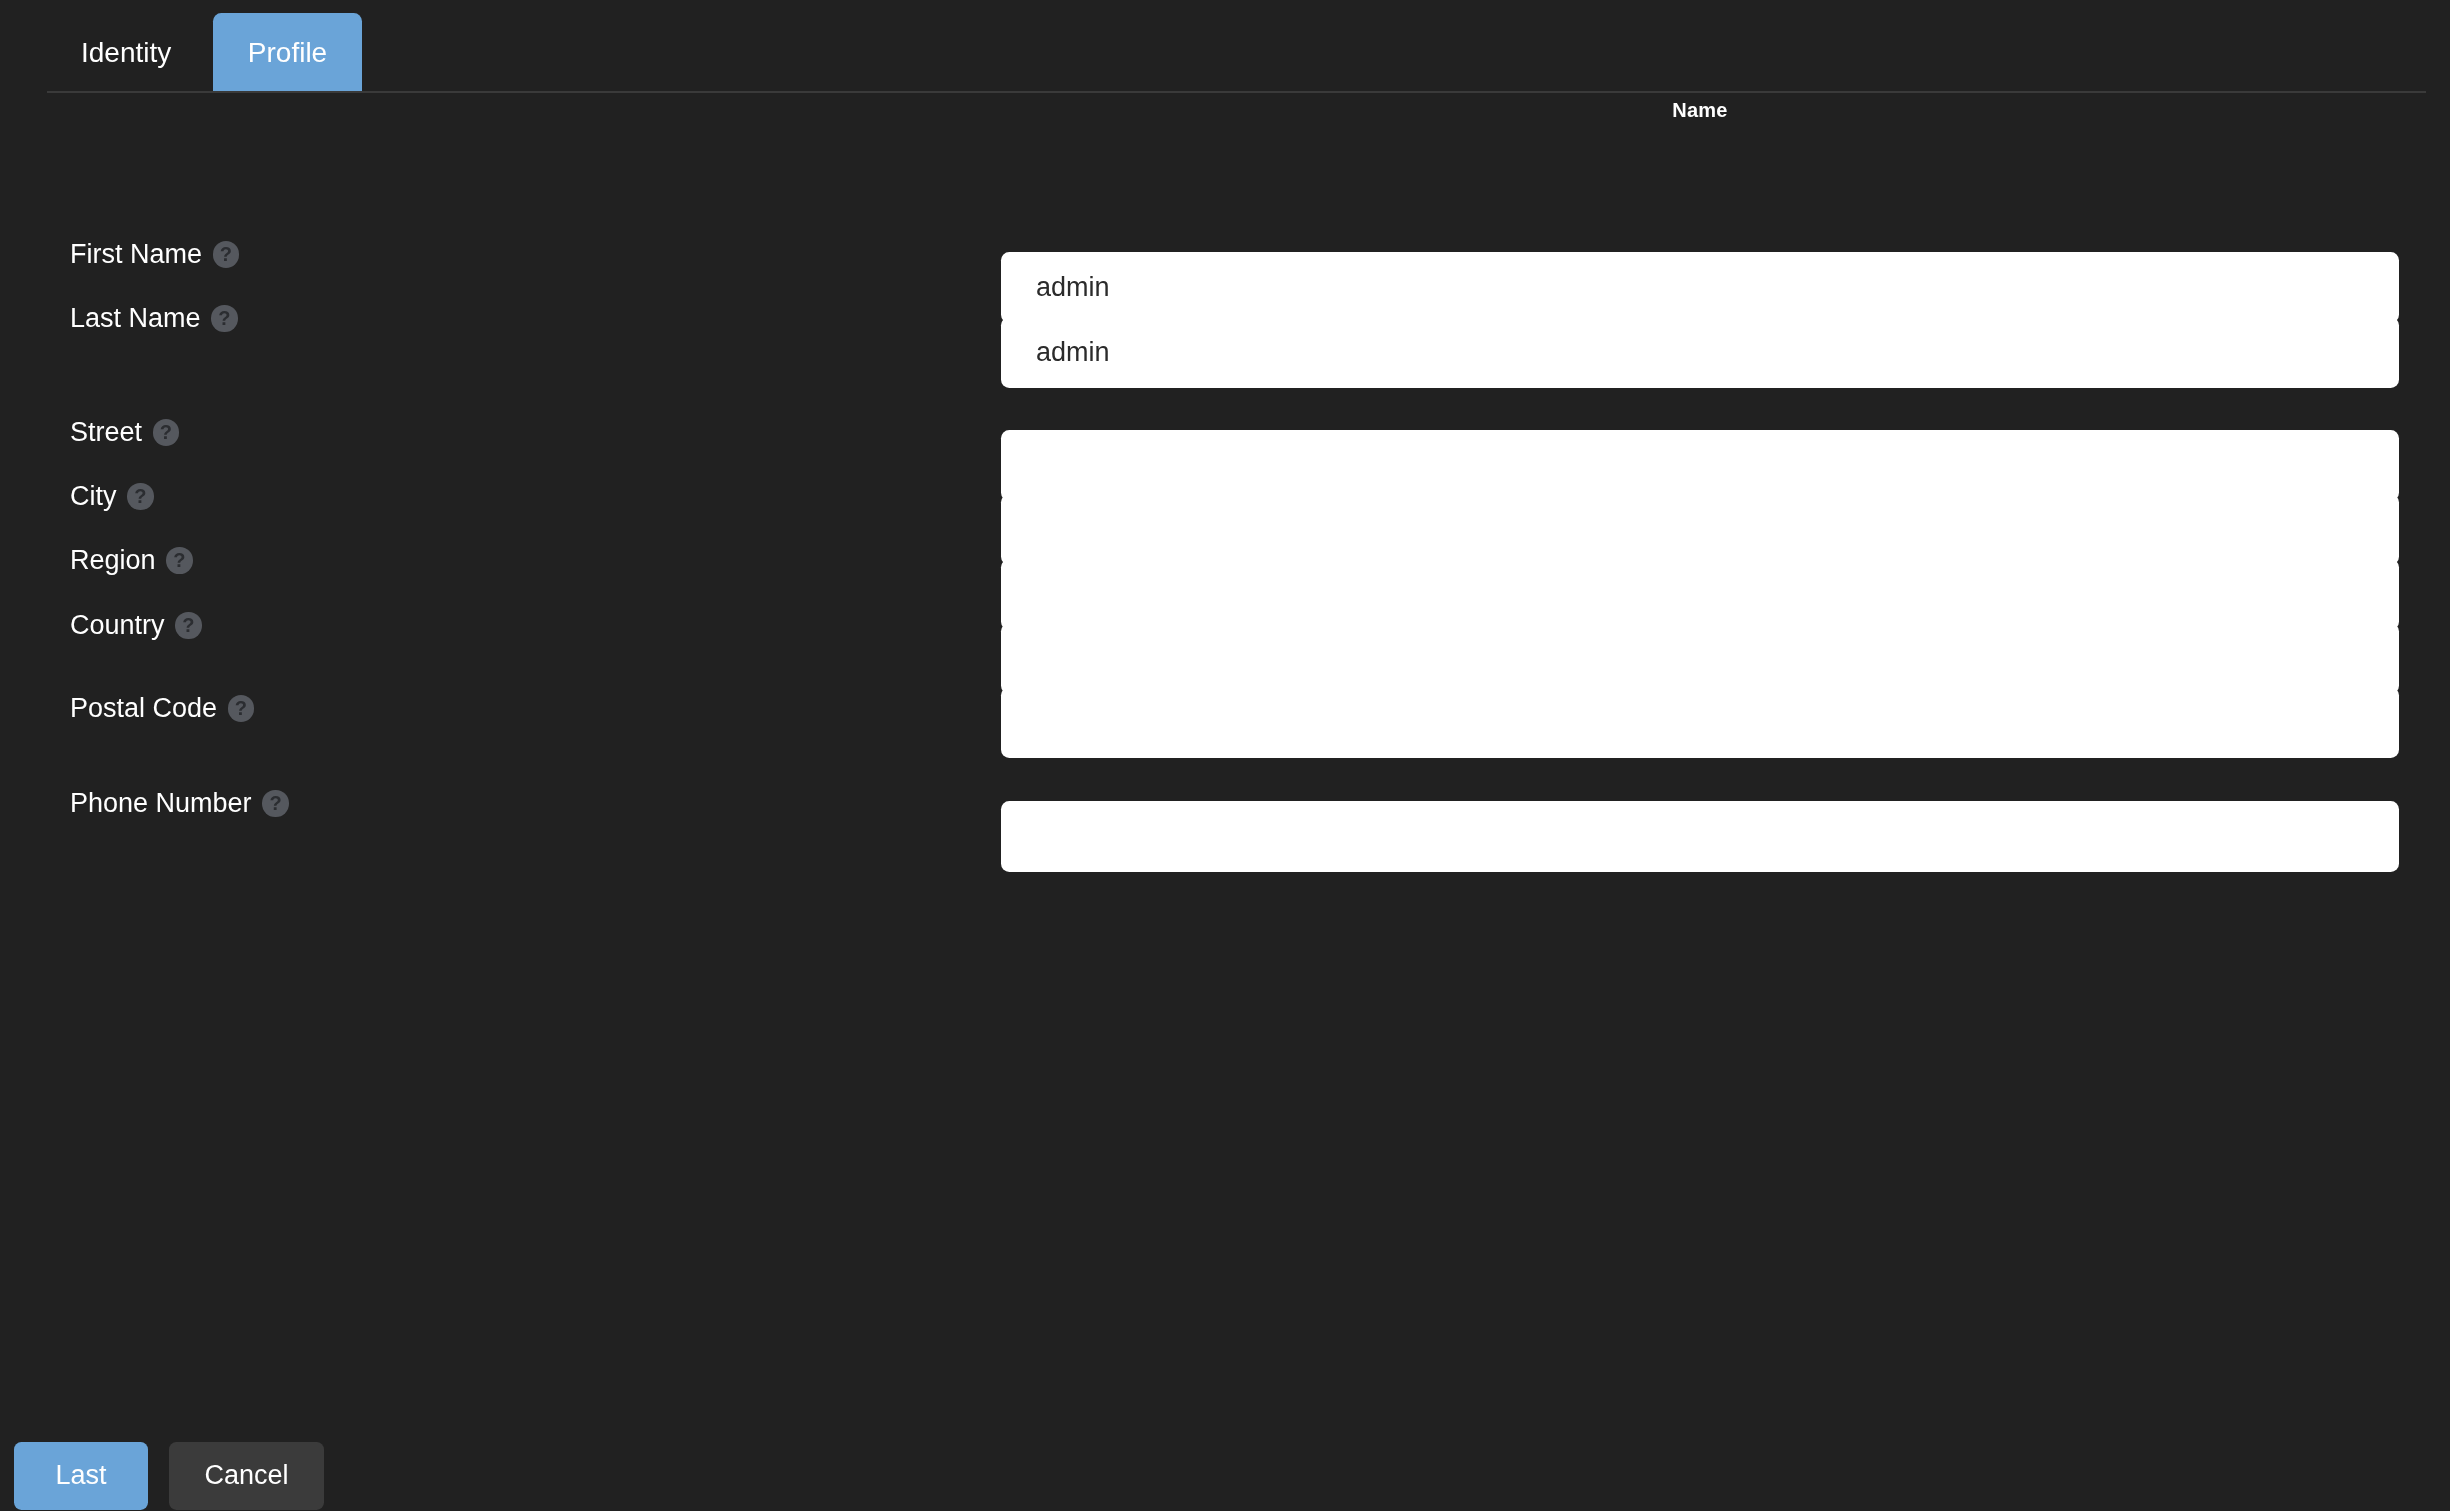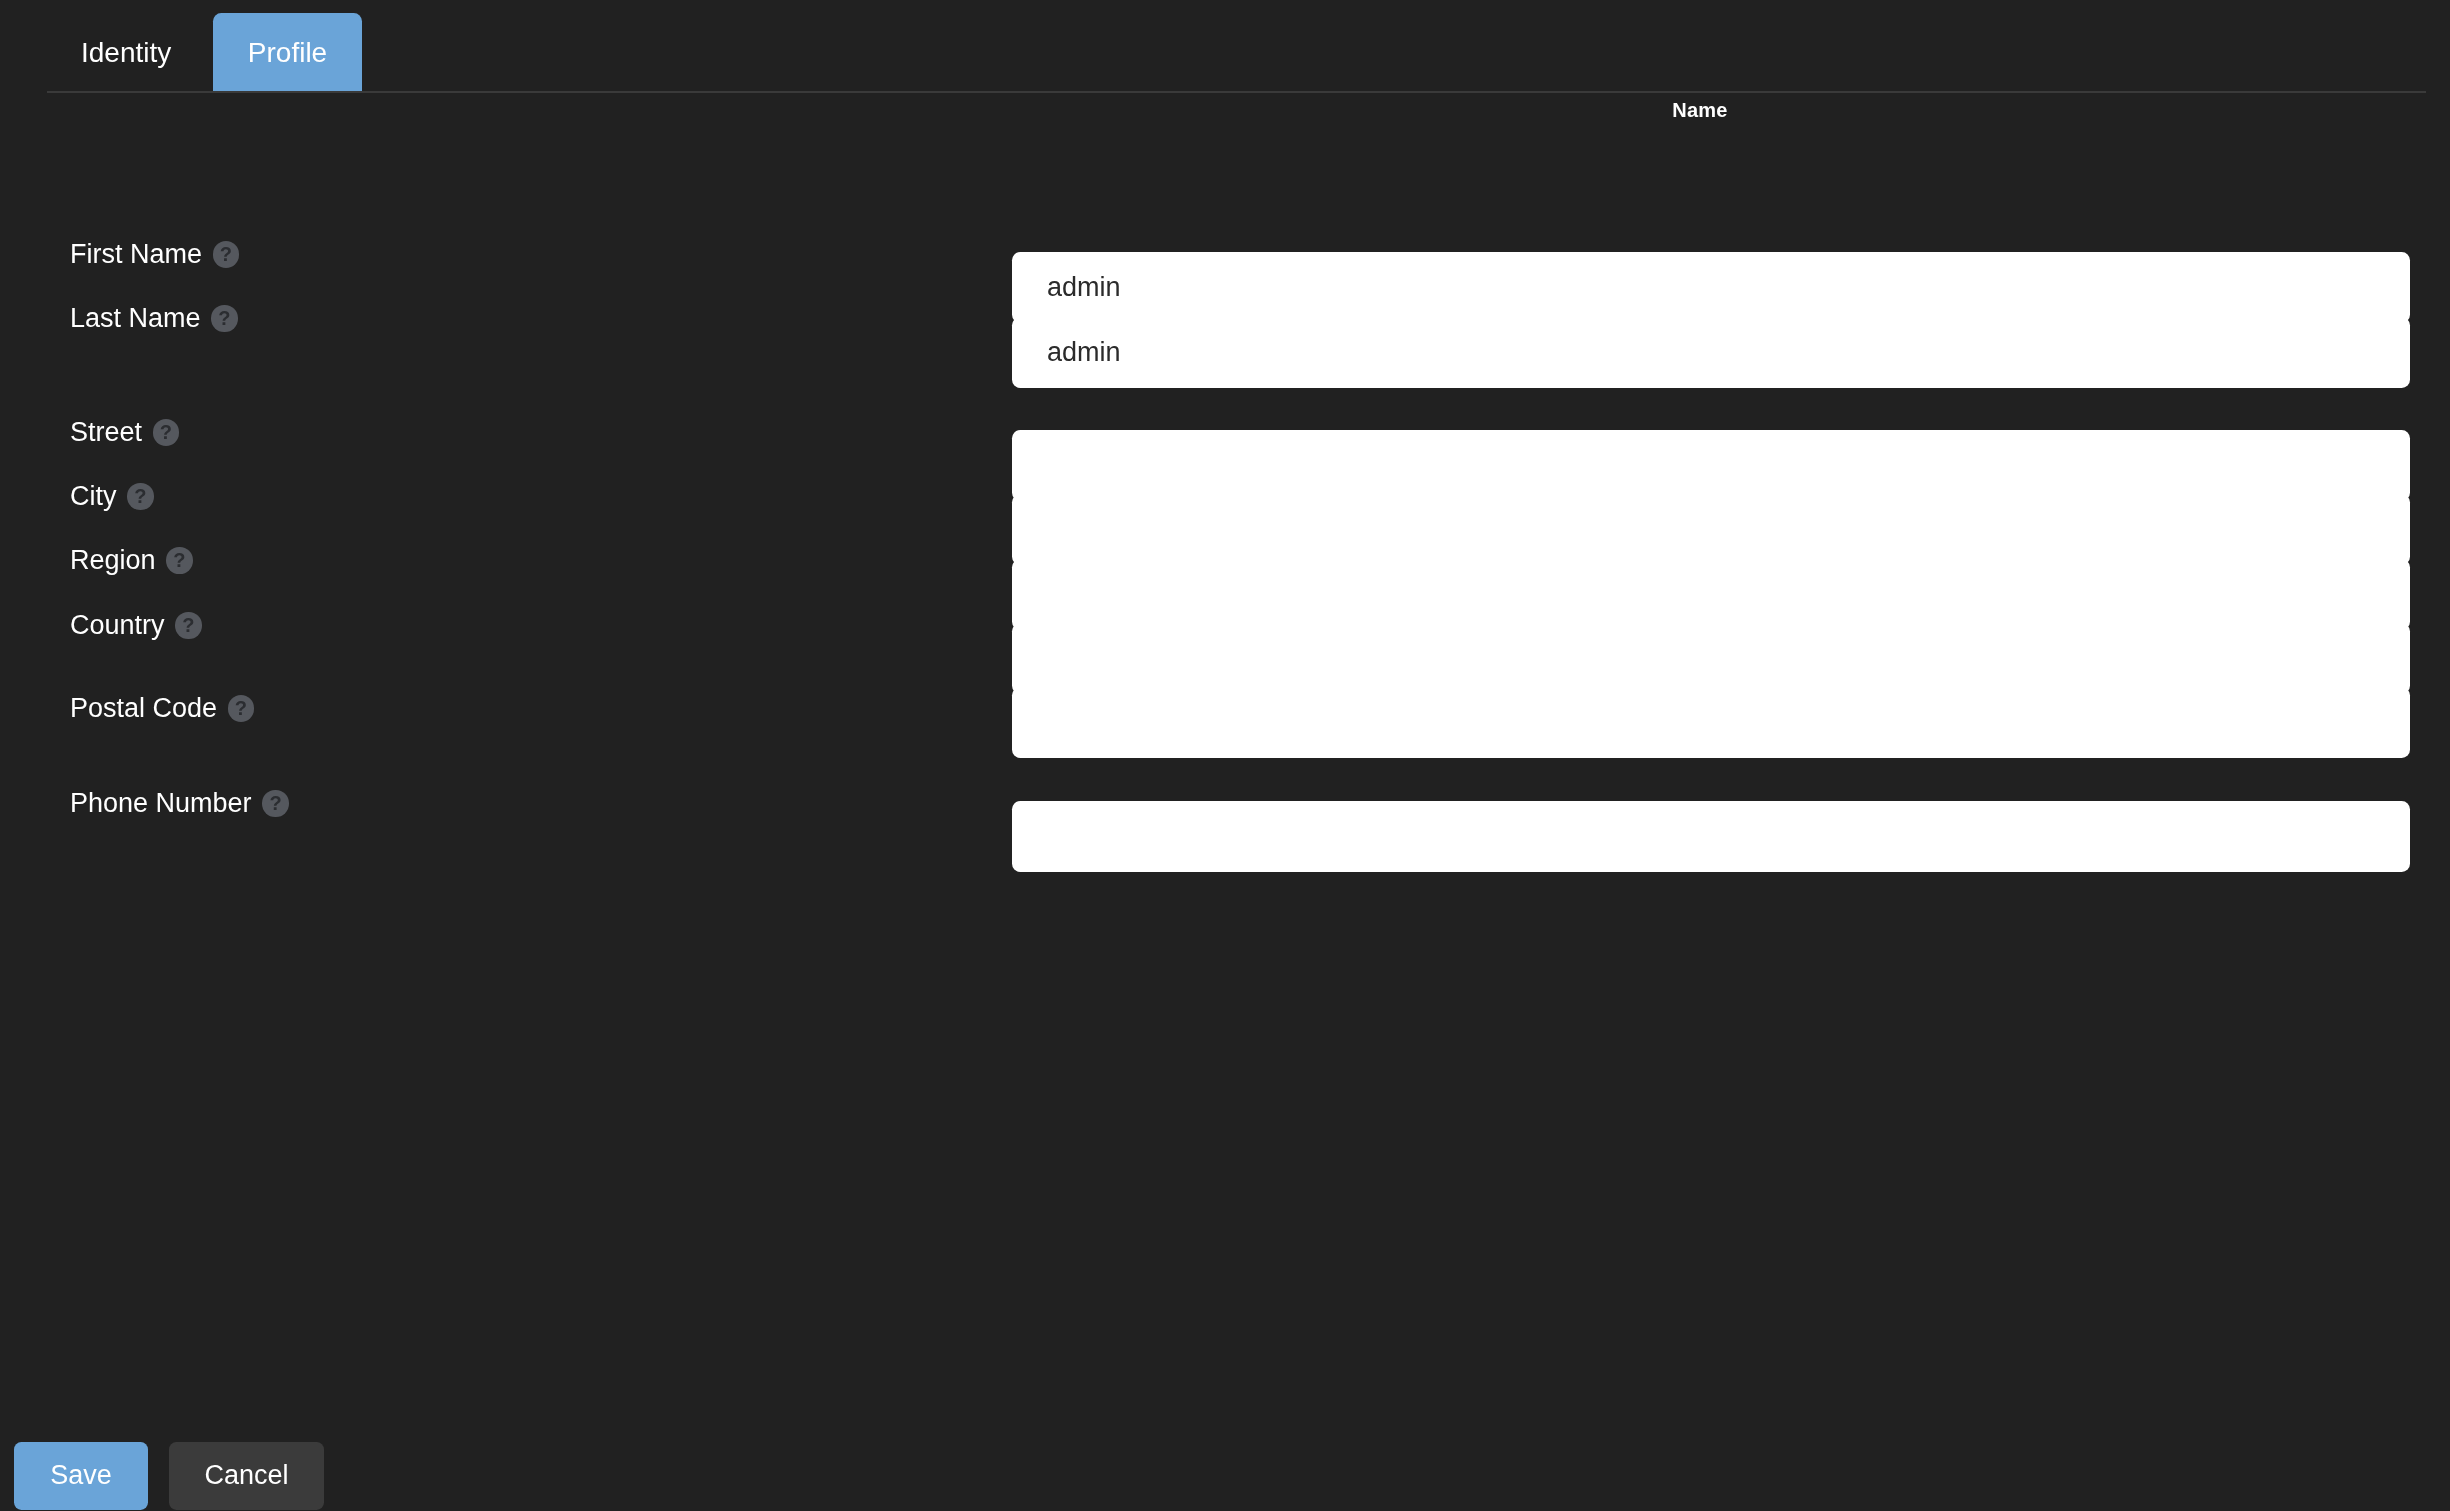--- a/index.html
+++ b/index.html
@@ -119,21 +119,20 @@
     width: 1398px;
     height: 71px;
     background: #ffffff;
     border: none;
     border-radius: 8.3px;
     padding: 0 35px;
     font-size: 27px;
     color: #2b2b2b;
     font-family: "Liberation Sans", sans-serif;
     outline: none;
-    margin-left: 11px;
   }
 
   
   .footer {
     position: absolute;
     left: 0;
     top: 1421px;
     width: 2450px;
     height: 90px;
   }
@@ -220,18 +219,18 @@
 
     <div class="row-label" style="top:672px;">
       <span>Phone Number</span>
       <span class="help-icon">?</span>
     </div>
     <input class="field" style="top: 709px;" type="text" value="">
 
   </div>
 
   <div class="footer">
-    <button class="btn btn-save">Save</button>
+    <button class="btn btn-save">Last</button>
     <button class="btn btn-cancel">Cancel</button>
   </div>
 
 </div>
 
 
 </body></html>

